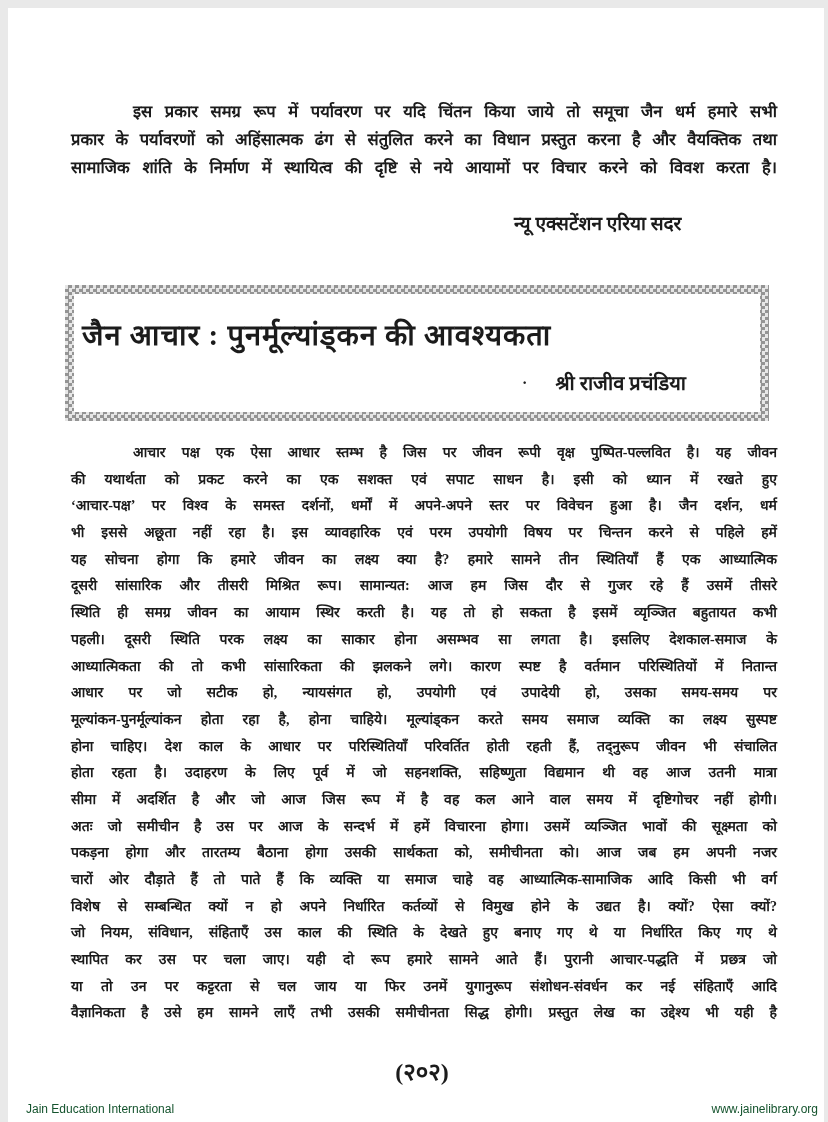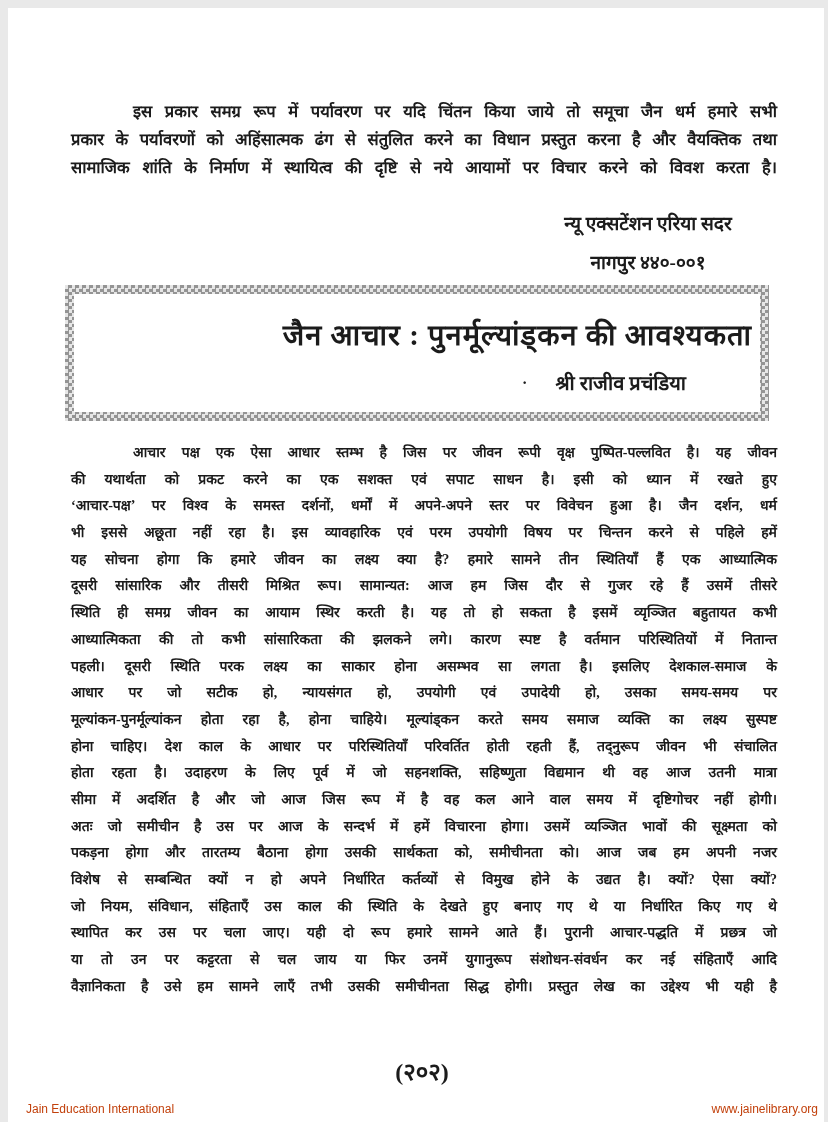--- a/index.html
+++ b/index.html
@@ -20,39 +20,39 @@
   }
   .jline {
     text-align:justify;
     text-align-last:justify;
     height:28px; overflow:hidden;
     white-space:normal;
   }
   .indent { text-indent:62px; }
   
   .address {
-    position:absolute; left:518px; top:192px; width:244px;
-    text-align:center; font-weight:bold;
+    position:absolute; left:498px; top:192px; width:244px;
+    text-align:left; font-weight:bold;
     font-size:19px; line-height:31px;
   }
   
   .title-box {
     position:absolute; left:57px; top:277px;
     width:704px; height:136px;
     padding:9px;
     background:repeating-conic-gradient(#949494 0% 25%, #e6e6e6 0% 50%);
     background-size:7px 7px;
   }
   .title-box-inner {
     position:relative; width:100%; height:100%;
     background:#ffffff;
   }
   .box-title {
     padding-top:16px;
-    text-align:right;
+    text-align:left;
     font-size:29px; font-weight:bold;
     white-space:nowrap;
     letter-spacing:1px;
   }
   .box-author {
     position:absolute; right:66px; bottom:12px;
     font-size:20px; font-weight:bold;
   }
   .author-bullet {
     display:inline-block;
@@ -68,68 +68,68 @@
   .body-text .jline { height:26.7px; line-height:26.7px; }
   
   .page-number {
     position:absolute; left:0; top:1042px; width:100%;
     text-align:center; font-size:24px; font-weight:bold;
   }
   
   .footer {
     position:absolute; left:14px; right:14px; top:1090px; height:16px;
     font-family:"Liberation Sans", sans-serif;
-    font-size:12px; color:#c2410c;
+    font-size:12px; color:#14532d;
   }
   .footer .f-left  { position:absolute; left:0; top:0; }
   .footer .f-center{ position:absolute; left:50%; top:0; transform:translateX(-50%);margin-top:24px; }
   .footer .f-right { position:absolute; right:0; top:0; }
 </style>
 </head>
 <body>
 
 <div class="page">
 
   <div class="intro">
     <div class="jline indent">इस प्रकार समग्र रूप में पर्यावरण पर यदि चिंतन किया जाये तो समूचा जैन धर्म हमारे सभी</div>
     <div class="jline">प्रकार के पर्यावरणों को अहिंसात्मक ढंग से संतुलित करने का विधान प्रस्तुत करना है और वैयक्तिक तथा</div>
     <div class="jline">सामाजिक शांति के निर्माण में स्थायित्व की दृष्टि से नये आयामों पर विचार करने को विवश करता है।</div>
   </div>
 
   <div class="address">
     <div>न्यू एक्सटेंशन एरिया सदर</div>
-    <div>नागपुर ४४०-००१</div>
   </div>
 
   <div class="title-box">
     <div class="title-box-inner">
       <div class="box-title">जैन आचार : पुनर्मूल्यांड्कन की आवश्यकता</div>
       <div class="box-author">
         <span class="author-bullet">·</span><span>श्री राजीव प्रचंडिया</span>
       </div>
     </div>
   </div>
 
   <div class="body-text">
     <div class="jline indent">आचार पक्ष एक ऐसा आधार स्तम्भ है जिस पर जीवन रूपी वृक्ष पुष्पित-पल्लवित है। यह जीवन</div>
     <div class="jline">की यथार्थता को प्रकट करने का एक सशक्त एवं सपाट साधन है। इसी को ध्यान में रखते हुए</div>
     <div class="jline">‘आचार-पक्ष’ पर विश्व के समस्त दर्शनों, धर्मों में अपने-अपने स्तर पर विवेचन हुआ है। जैन दर्शन, धर्म</div>
     <div class="jline">भी इससे अछूता नहीं रहा है। इस व्यावहारिक एवं परम उपयोगी विषय पर चिन्तन करने से पहिले हमें</div>
     <div class="jline">यह सोचना होगा कि हमारे जीवन का लक्ष्य क्या है? हमारे सामने तीन स्थितियाँ हैं एक आध्यात्मिक</div>
     <div class="jline">दूसरी सांसारिक और तीसरी मिश्रित रूप। सामान्यत: आज हम जिस दौर से गुजर रहे हैं उसमें तीसरे</div>
     <div class="jline">स्थिति ही समग्र जीवन का आयाम स्थिर करती है। यह तो हो सकता है इसमें व्यृञ्जित बहुतायत कभी</div>
+    <div class="jline">पहली। दूसरी स्थिति परक लक्ष्य का साकार होना असम्भव सा लगता है। इसलिए देशकाल-समाज के</div>
     <div class="jline">आध्यात्मिकता की तो कभी सांसारिकता की झलकने लगे। कारण स्पष्ट है वर्तमान परिस्थितियों में नितान्त</div>
-    <div class="jline">पहली। दूसरी स्थिति परक लक्ष्य का साकार होना असम्भव सा लगता है। इसलिए देशकाल-समाज के</div>
     <div class="jline">आधार पर जो सटीक हो, न्यायसंगत हो, उपयोगी एवं उपादेयी हो, उसका समय-समय पर</div>
     <div class="jline">मूल्यांकन-पुनर्मूल्यांकन होता रहा है, होना चाहिये। मूल्यांड्कन करते समय समाज व्यक्ति का लक्ष्य सुस्पष्ट</div>
     <div class="jline">होना चाहिए। देश काल के आधार पर परिस्थितियाँ परिवर्तित होती रहती हैं, तद्नुरूप जीवन भी संचालित</div>
     <div class="jline">होता रहता है। उदाहरण के लिए पूर्व में जो सहनशक्ति, सहिष्णुता विद्यमान थी वह आज उतनी मात्रा</div>
     <div class="jline">सीमा में अदर्शित है और जो आज जिस रूप में है वह कल आने वाल समय में दृष्टिगोचर नहीं होगी।</div>
     <div class="jline">अतः जो समीचीन है उस पर आज के सन्दर्भ में हमें विचारना होगा। उसमें व्यञ्जित भावों की सूक्ष्मता को</div>
     <div class="jline">पकड़ना होगा और तारतम्य बैठाना होगा उसकी सार्थकता को, समीचीनता को। आज जब हम अपनी नजर</div>
+    <div class="jline">चारों ओर दौड़ाते हैं तो पाते हैं कि व्यक्ति या समाज चाहे वह आध्यात्मिक-सामाजिक आदि किसी भी वर्ग</div>
     <div class="jline">विशेष से सम्बन्धित क्यों न हो अपने निर्धारित कर्तव्यों से विमुख होने के उद्यत है। क्यों? ऐसा क्यों?</div>
     <div class="jline">जो नियम, संविधान, संहिताएँ उस काल की स्थिति के देखते हुए बनाए गए थे या निर्धारित किए गए थे</div>
     <div class="jline">स्थापित कर उस पर चला जाए। यही दो रूप हमारे सामने आते हैं। पुरानी आचार-पद्धति में प्रछत्र जो</div>
     <div class="jline">या तो उन पर कट्टरता से चल जाय या फिर उनमें युगानुरूप संशोधन-संवर्धन कर नई संहिताएँ आदि</div>
     <div class="jline">वैज्ञानिकता है उसे हम सामने लाएँ तभी उसकी समीचीनता सिद्ध होगी। प्रस्तुत लेख का उद्देश्य भी यही है</div>
   </div>
 
   <div class="page-number">(२०२)</div>
 
   <div class="footer">

